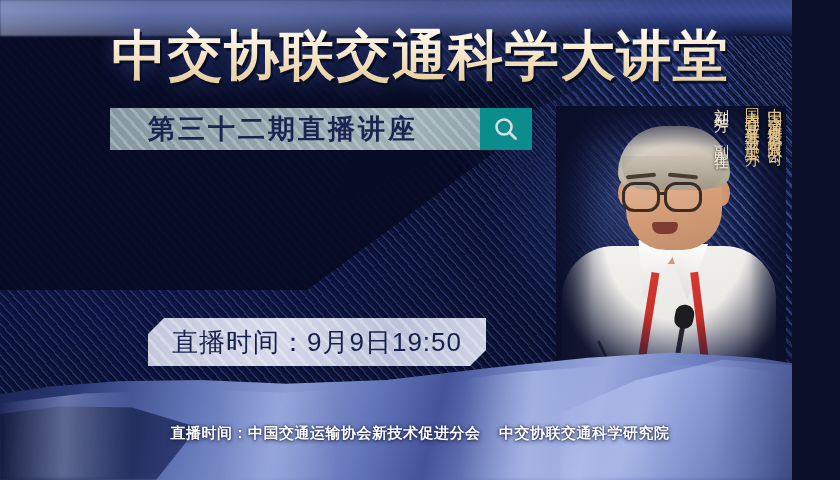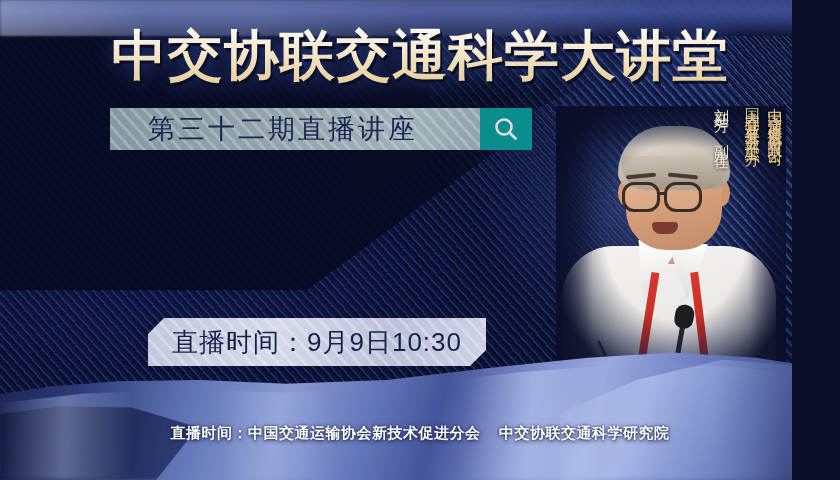--- a/index.html
+++ b/index.html
@@ -237,21 +237,21 @@
     background:linear-gradient(100deg, rgba(150,172,178,.88) 0%, rgba(166,186,190,.88) 40%, rgba(176,196,200,.9) 70%, rgba(150,172,178,.88) 100%);
   }
   .subtitle-bar:before{
     content:""; position:absolute; inset:0;
     background:repeating-linear-gradient(48deg, rgba(255,255,255,0) 0 6px, rgba(255,255,255,.22) 6px 9px);
     pointer-events:none;
   }
   .subtitle-text {
     flex:1;
     display:flex; align-items:center; justify-content:center;
-    font-size:27px; font-weight:400; letter-spacing:3px;
+    font-size:27px; font-weight:700; letter-spacing:3px;
     color:#1b2450;
     position:relative; z-index:1;
     padding-right:24px;
   }
   .search-box {
     width:52px; flex:0 0 52px;
     background:#0b8d8d;
     display:flex; align-items:center; justify-content:center;
     position:relative; z-index:1;
   }
@@ -374,21 +374,21 @@
         <svg width="28" height="28" viewBox="0 0 28 28" aria-hidden="true">
           <circle cx="12" cy="12" r="7.5" fill="none" stroke="#d8dcdc" stroke-width="2.6"></circle>
           <line x1="17.4" y1="17.4" x2="23.5" y2="23.5" stroke="#d8dcdc" stroke-width="2.8" stroke-linecap="round"></line>
         </svg>
       </span>
     </div>
   </div>
 
 
   <div class="time-badge">
-    <span>直播时间：9月9日10:30</span>
+    <span>直播时间：9月9日19:50</span>
   </div>
 
   <div class="v-info">
     <div class="v-col v-company">中国交通建设股份有限公司</div>
     <div class="v-col v-dept">国内直营业务事业部总工办</div>
     <div class="v-col v-person">刘延芳  副主任</div>
   </div>
 
   <div class="footer">直播时间：中国交通运输协会新技术促进分会    中交协联交通科学研究院</div>
 

